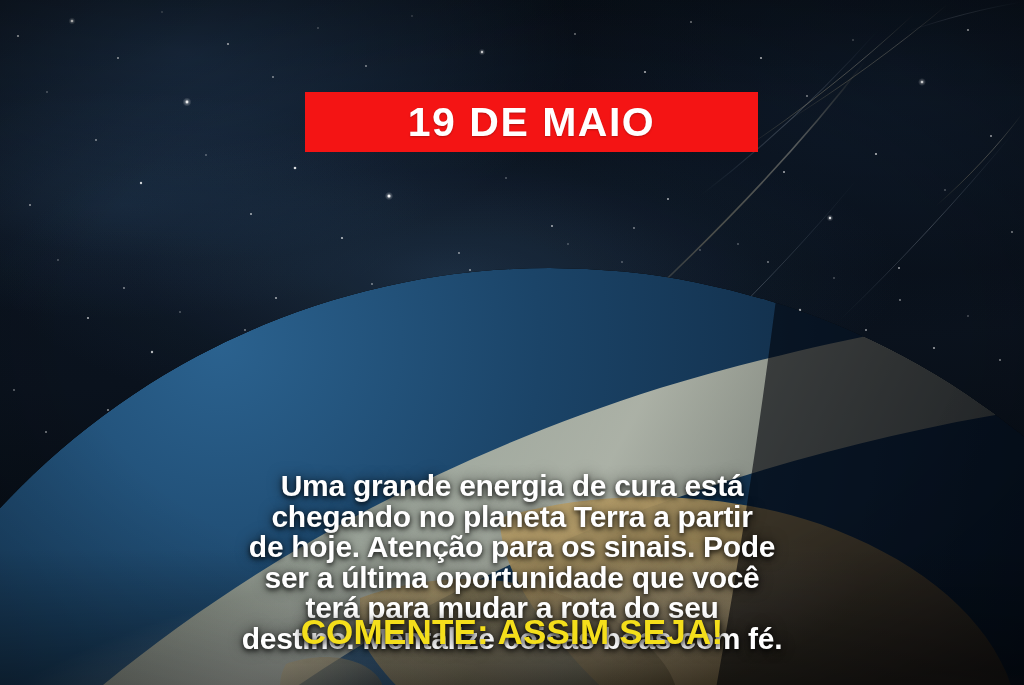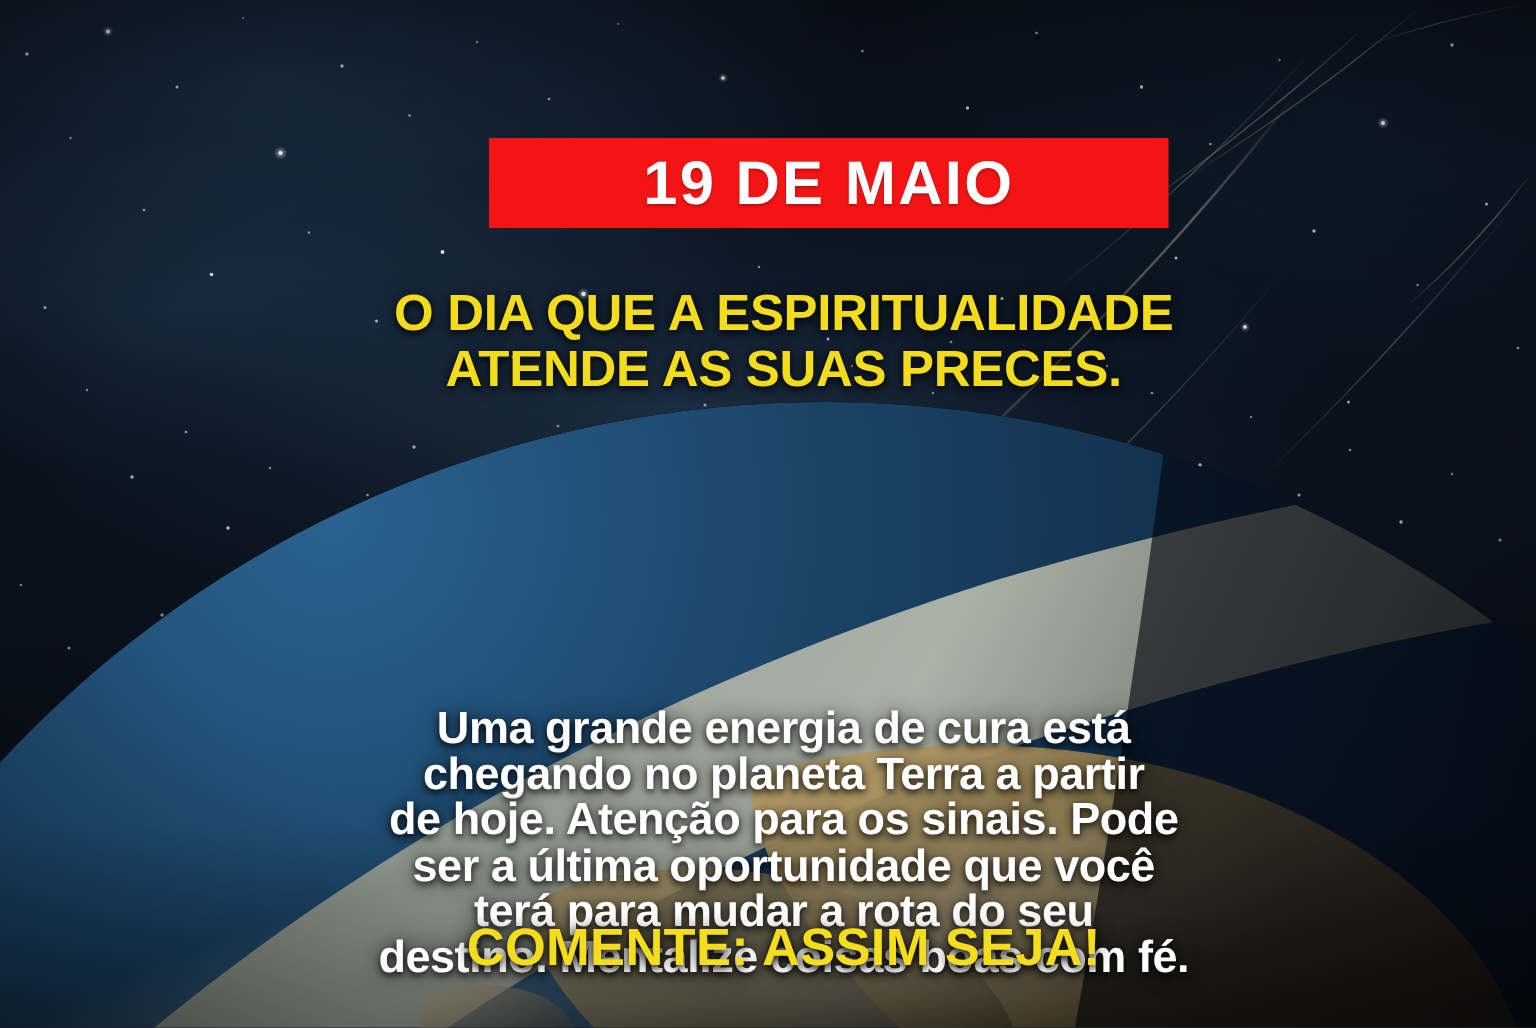--- a/index.html
+++ b/index.html
@@ -131,21 +131,20 @@
     background:
       radial-gradient(ellipse 95% 85% at 50% 48%, rgba(0,0,0,0) 45%, rgba(0,0,0,0.42) 100%),
       linear-gradient(180deg, rgba(0,0,0,0.18) 0%, rgba(0,0,0,0) 16%, rgba(0,0,0,0) 80%, rgba(0,0,0,0.35) 100%);
   }
 
   
   .content {
     position: absolute;
     inset: 0;
     text-align: center;
-    margin-left: 21px;
   }
 
   .date-banner {
     position: absolute;
     left: 305px;
     top: 92px;
     width: 453px;
     height: 60px;
     display: flex;
     align-items: center;
@@ -438,22 +437,20 @@
   </div>
 
   <div class="vignette"></div>
 
   <div class="content">
 
     <div class="date-banner" style="background:#F41414">
       <span class="date-banner-text">19 DE MAIO</span>
     </div>
 
-    <h1 class="headline">O DIA QUE A ESPIRITUALIDADE
-ATENDE AS SUAS PRECES.</h1>
 
     <p class="body-copy">Uma grande energia de cura está
 chegando no planeta Terra a partir
 de hoje. Atenção para os sinais. Pode
 ser a última oportunidade que você
 terá para mudar a rota do seu
 destino. Mentalize coisas boas com fé.</p>
 
     <div class="cta">COMENTE: ASSIM SEJA!</div>
 

